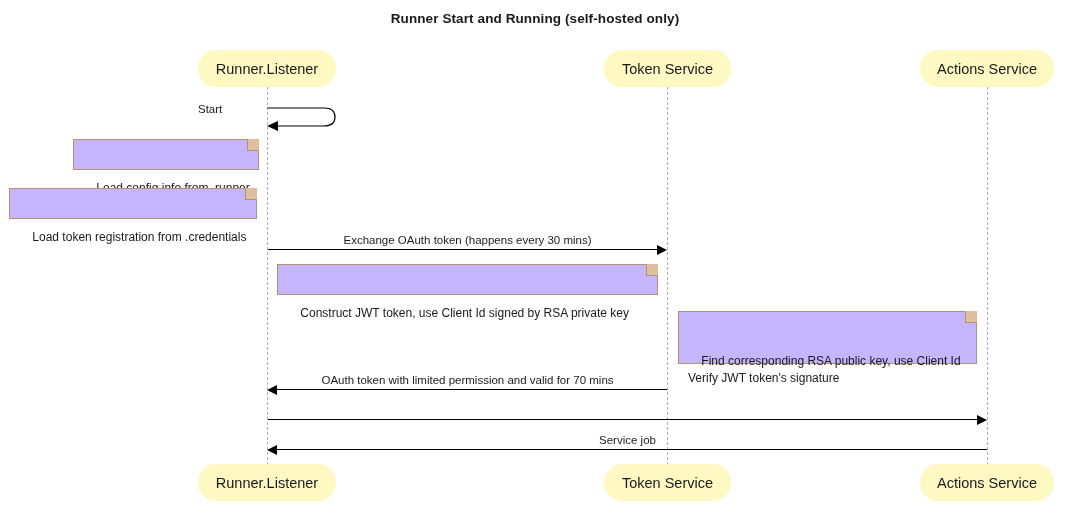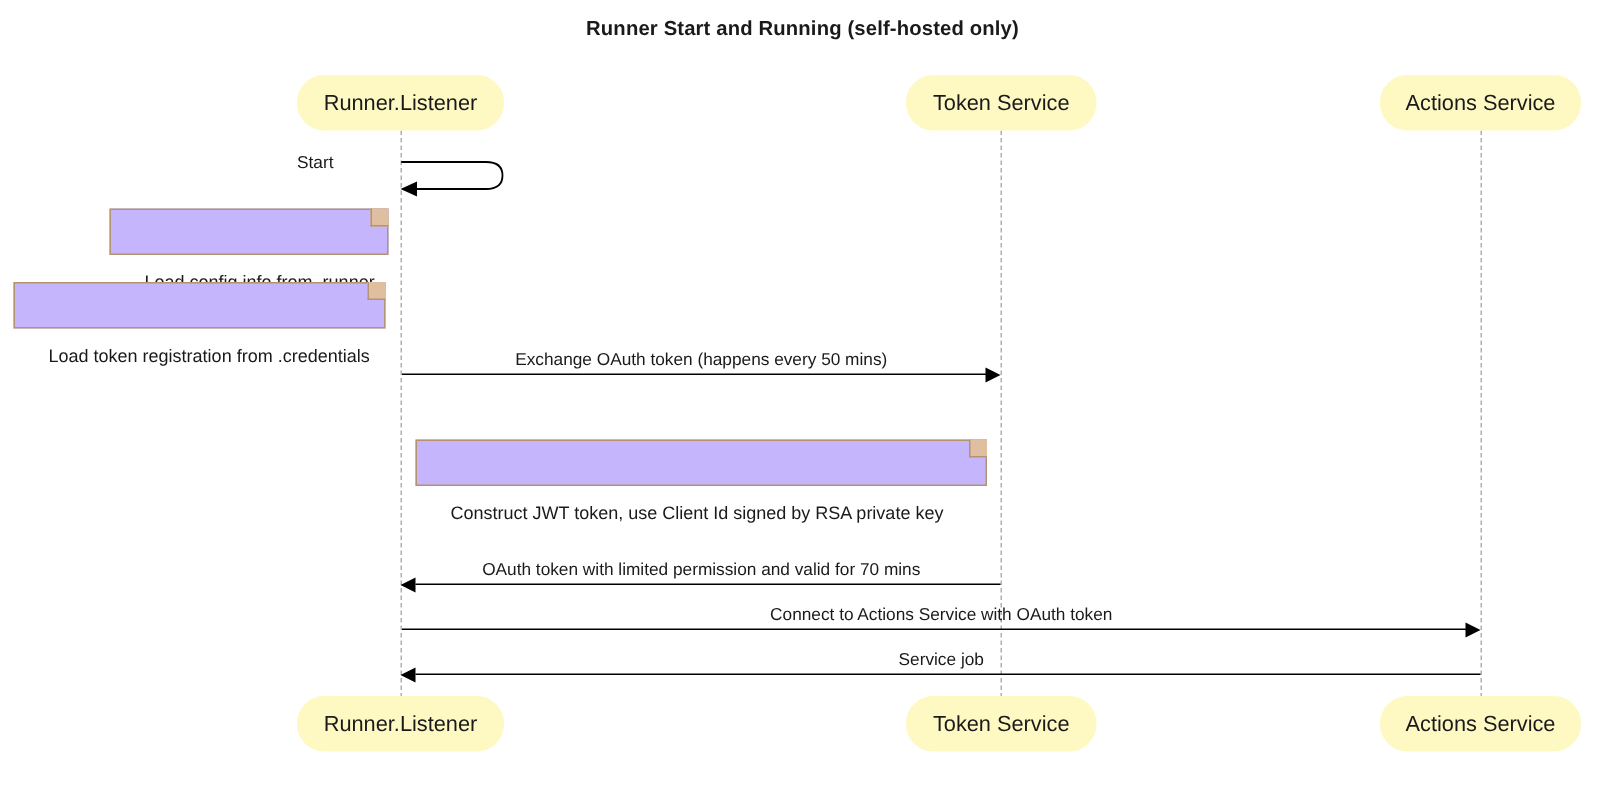--- a/index.html
+++ b/index.html
@@ -124,43 +124,47 @@
 
   <div class="selfloop" style="left:262px;top:100px;width:80px;height:36px;">
     <svg width="80" height="36" viewBox="0 0 80 36">
       <path d="M 5.5 8 L 62 8 Q 73 8 73 17 Q 73 26 62 26 L 16 26" fill="none" stroke="#000000" stroke-width="1.2"></path>
       <polygon points="16,21 5,26 16,31" fill="#000000"></polygon>
     </svg>
   </div>
 
   <div class="msg" style="left:268px;top:249px;width:390px;"></div>
   <div class="arrow-right" style="left:657px;top:244.5px;"></div>
-  <div class="msg-label" style="left:268px;top:234px;width:399px;">Exchange OAuth token (happens every 50 mins)</div>
+  <div class="msg-label" style="left:268px;top:234px;width:399px;">Exchange OAuth token (happens every 30 mins)</div>
 
   <div class="msg" style="left:277px;top:389px;width:390px;"></div>
   <div class="arrow-left" style="left:267px;top:384.5px;"></div>
   <div class="msg-label" style="left:268px;top:374px;width:399px;">OAuth token with limited permission and valid for 70 mins</div>
 
   <div class="msg" style="left:268px;top:419px;width:710px;"></div>
   <div class="arrow-right" style="left:977px;top:414.5px;"></div>
-  <div class="msg-label" style="left:268px;top:404px;width:719px;">Connect to Actions Service with OAuth token</div>
 
   <div class="msg" style="left:277px;top:449px;width:710px;"></div>
   <div class="arrow-left" style="left:267px;top:444.5px;"></div>
   <div class="msg-label" style="left:268px;top:434px;width:719px;">Service job</div>
 
   <div class="note" style="left:73px;top:139px;width:186px;height:31px;">
     <span class="fold"></span>
     <span>Load config info from .runner</span>
   </div>
 
   <div class="note" style="left:9px;top:188px;width:248px;height:31px;">
     <span class="fold"></span>
     <span>Load token registration from .credentials</span>
   </div>
 
-  <div class="note" style="left:277px;top:264px;width:381px;height:31px;margin-top:29px;">
+  <div class="note" style="left:277px;top:264px;width:381px;height:31px;">
     <span class="fold"></span>
     <span>Construct JWT token, use Client Id signed by RSA private key</span>
   </div>
 
+  <div class="note" style="left:678px;top:311px;width:299px;height:53px;padding-top:7px;">
+    <span class="fold"></span>
+    <span>Find corresponding RSA public key, use Client Id
+Verify JWT token's signature</span>
+  </div>
 
 </div>
 
 </body></html>

